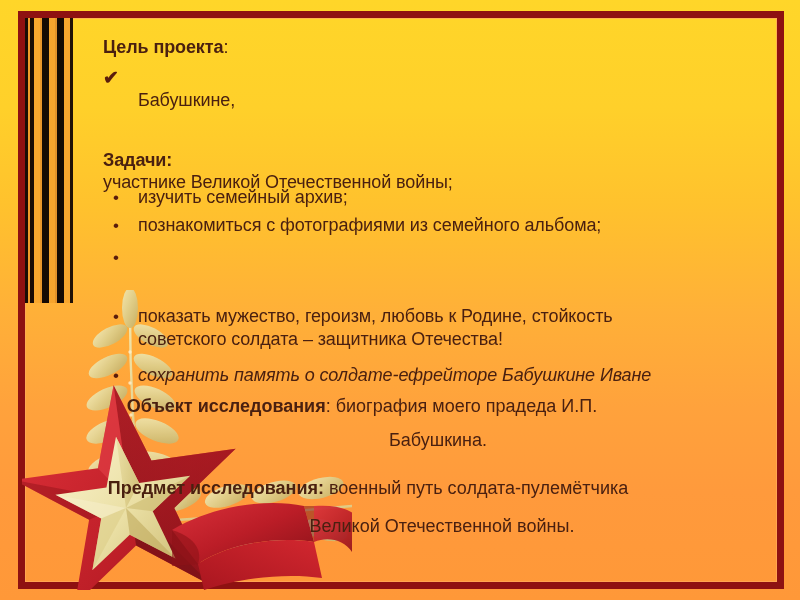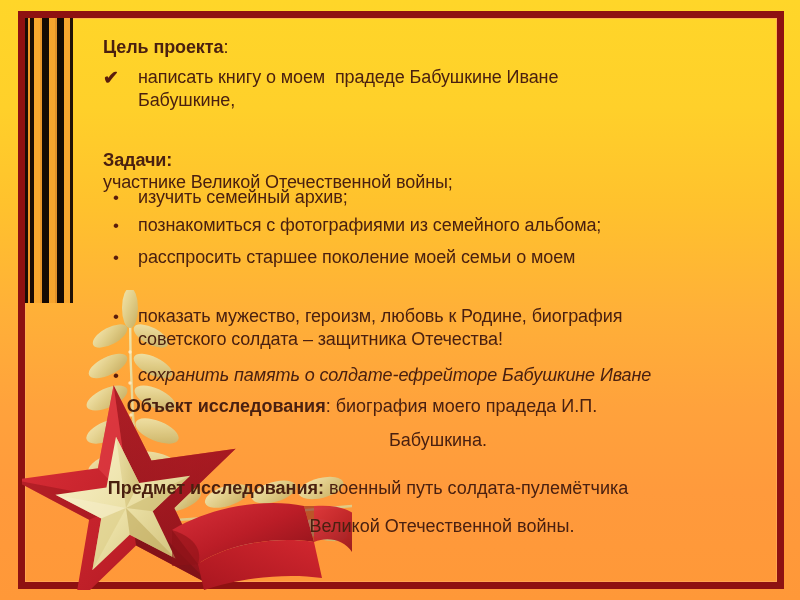--- a/index.html
+++ b/index.html
@@ -241,38 +241,36 @@
         <path d="M150 240 C175 248 180 262 176 274 L150 276 Z" fill="#8E1218" opacity=".6"></path>
       </g>
     </svg>
   </div>
 
   <div id="content">
 
     <div class="line" style="left:103px; top:36px;"><span class="bold">Цель проекта</span><span>:</span></div>
 
     <div class="check-mark" style="left:103px; top:66px;">✔</div>
-    <div class="line" style="left:138px; top:66px;">написать книгу о моем  прадеде Бабушкине Иване</div>
     <div class="line" style="left:138px; top:89px;">Бабушкине,</div>
 
     <div class="line" style="left:103px; top:123px;margin-top:48px;">участнике Великой Отечественной войны;</div>
 
     <div class="line bold" style="left:103px; top:149px;">Задачи:</div>
 
     <div class="bullet-mark" style="left:113px; top:186px;">•</div>
     <div class="line" style="left:138px; top:186px;">изучить семейный архив;</div>
 
     <div class="bullet-mark" style="left:113px; top:214px;">•</div>
     <div class="line" style="left:138px; top:214px;">познакомиться с фотографиями из семейного альбома;</div>
 
     <div class="bullet-mark" style="left:113px; top:246px;">•</div>
-    <div class="line" style="left:138px; top:246px;">расспросить старшее поколение моей семьи о моем</div>
 
     <div class="bullet-mark" style="left:113px; top:305px;">•</div>
-    <div class="line" style="left:138px; top:305px;">показать мужество, героизм, любовь к Родине, биография</div>
+    <div class="line" style="left:138px; top:305px;">показать мужество, героизм, любовь к Родине, стойкость</div>
     <div class="line" style="left:138px; top:328px;">советского солдата – защитника Отечества!</div>
 
     <div class="bullet-mark" style="left:113px; top:364px;">•</div>
     <div class="line" style="left:138px; top:364px;font-style:italic;">сохранить память о солдате-ефрейторе Бабушкине Иване</div>
 
     <div class="centered" style="left:-38px; top:394px;"><span class="bold">Объект исследования</span><span>: </span><span>биография моего прадеда И.П.</span></div>
     <div class="centered" style="left:38px; top:428px;">Бабушкина.</div>
 
     <div class="centered" style="left:-32px; top:476px;"><span class="bold">Предмет исследования:</span><span> военный путь солдата-пулемётчика</span></div>
     <div class="centered" style="left:42px; top:514px;">Великой Отечественной войны.</div>

